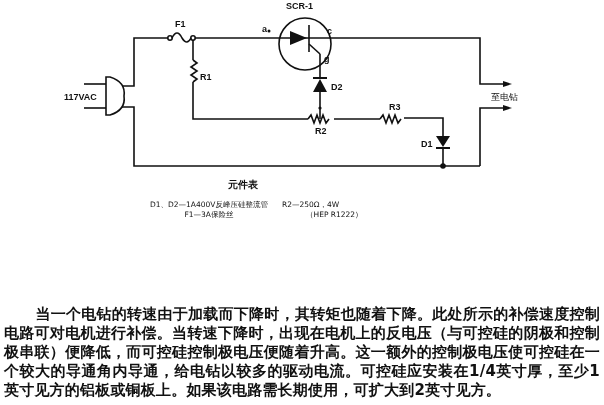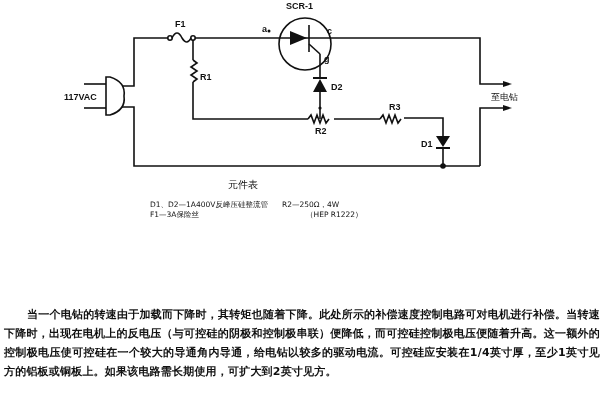--- a/index.html
+++ b/index.html
@@ -1,24 +1,24 @@
 <!DOCTYPE html>
 <html><head>
 <meta charset="utf-8">
 <style>
   html, body { margin:0; padding:0; background:#fff; }
   body { width:604px; height:405px; position:relative; overflow:hidden; font-family:"DejaVu Sans", sans-serif; color:#111; }
   #diagram { position:absolute; left:0; top:0; width:604px; height:200px; }
   .lbl { font-family:"Liberation Sans", sans-serif; font-weight:bold; font-size:9px; fill:#111; }
   .cjk { font-family:"DejaVu Sans", sans-serif; font-size:9px; fill:#111; }
-  #parts-title { position:absolute; left:228px; top:178px; font-size:10px; font-weight:normal; }
+  #parts-title { position:absolute; left:228px; top:178px; font-size:10px; font-weight:bold; }
   .parts { position:absolute; top:200px; font-size:7.5px; line-height:10px; white-space:nowrap; }
-  #parts-left { left:150px; }
+  #parts-left { left:150px;text-align:center; }
   #parts-right { left:282px; }
-  #description { position:absolute; left:4px; top:305px; width:596px; font-size:11px; line-height:19px; font-weight:bold; text-align:justify; text-indent:2.1em; letter-spacing:0.2px; }
+  #description { position:absolute; left:4px; top:305px; width:596px; font-size:15px; line-height:19px; font-weight:bold; text-align:justify; text-indent:2.1em; letter-spacing:0.2px; }
 </style>
 </head>
 <body>
 
 <svg id="diagram" viewBox="0 0 604 200" xmlns="http://www.w3.org/2000/svg">
   <g stroke="#111" stroke-width="1.6" fill="none">
 
     <path d="M106,77 L106,115 L110,115 Q126,110 124,96 Q126,82 110,77 Z"></path>
     <line x1="84" y1="84" x2="106" y2="84"></line>
     <line x1="84" y1="108" x2="106" y2="108"></line>

